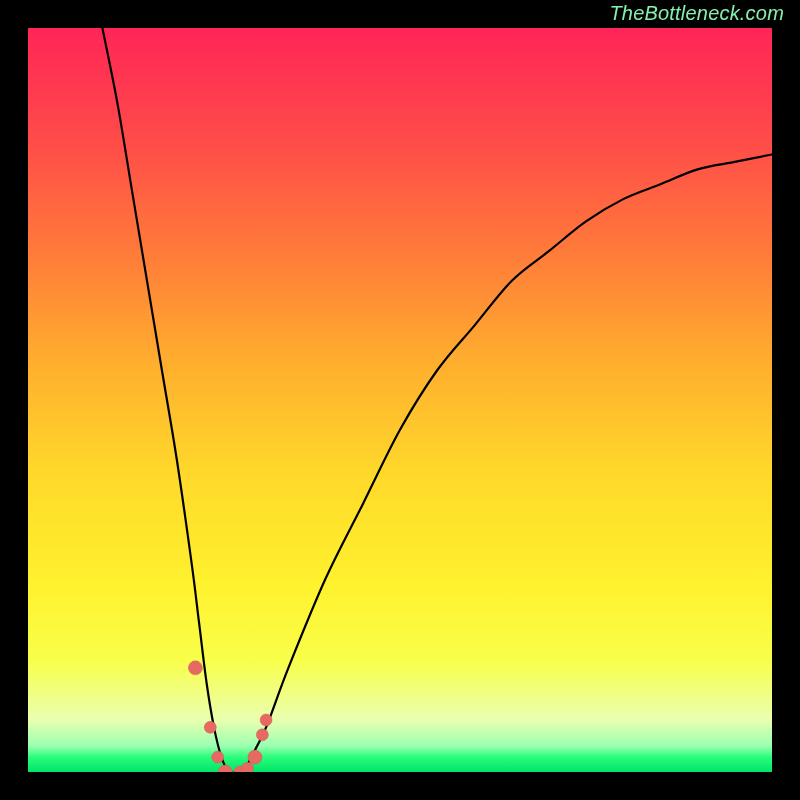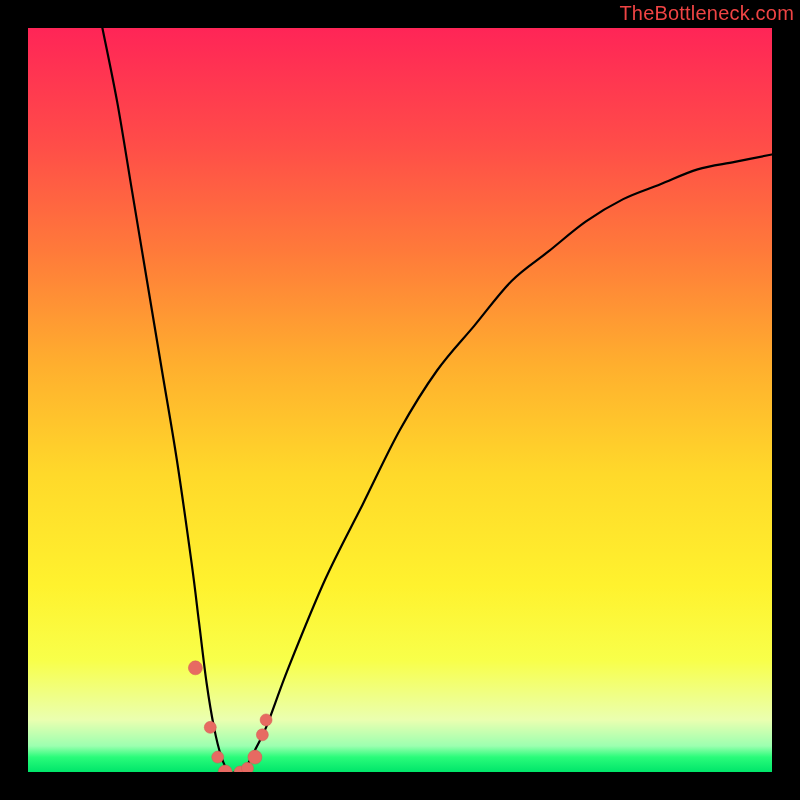--- a/index.html
+++ b/index.html
@@ -44,27 +44,28 @@
       #f8ff4a 85%,
       #eaffb0 93%,
       #9cffb0 96.5%,
       #2afc7a 98%,
       #00e56a 100%
     );
   }
   .watermark {
     position: absolute;
     top: 2px;
-    right: 6px;
-    color: #ef4444;
+    right: 16px;
+    color: #86efac;
     font-size: 20px;
     letter-spacing: 0.2px;
     font-weight: 500;
     z-index: 20;
     user-select: none;
+    font-style: italic;
   }
   svg.curve {
     position: absolute;
     left: 0;
     top: 0;
     width: 744px;
     height: 744px;
     z-index: 10;
   }
   .curve path {

